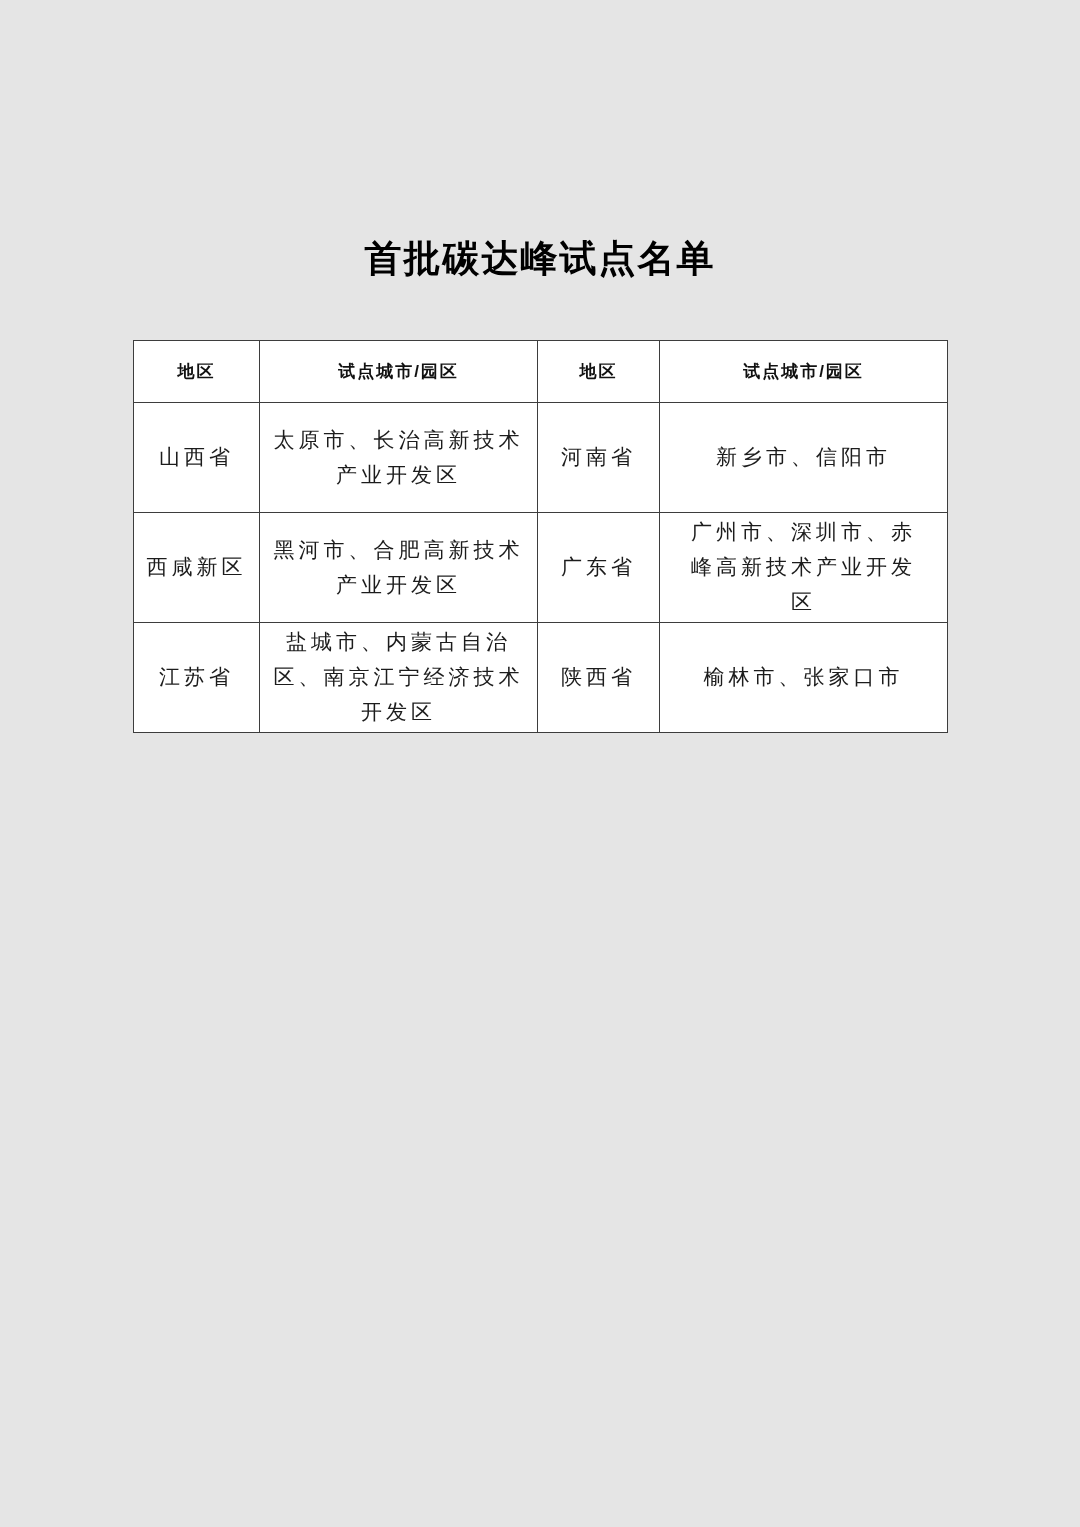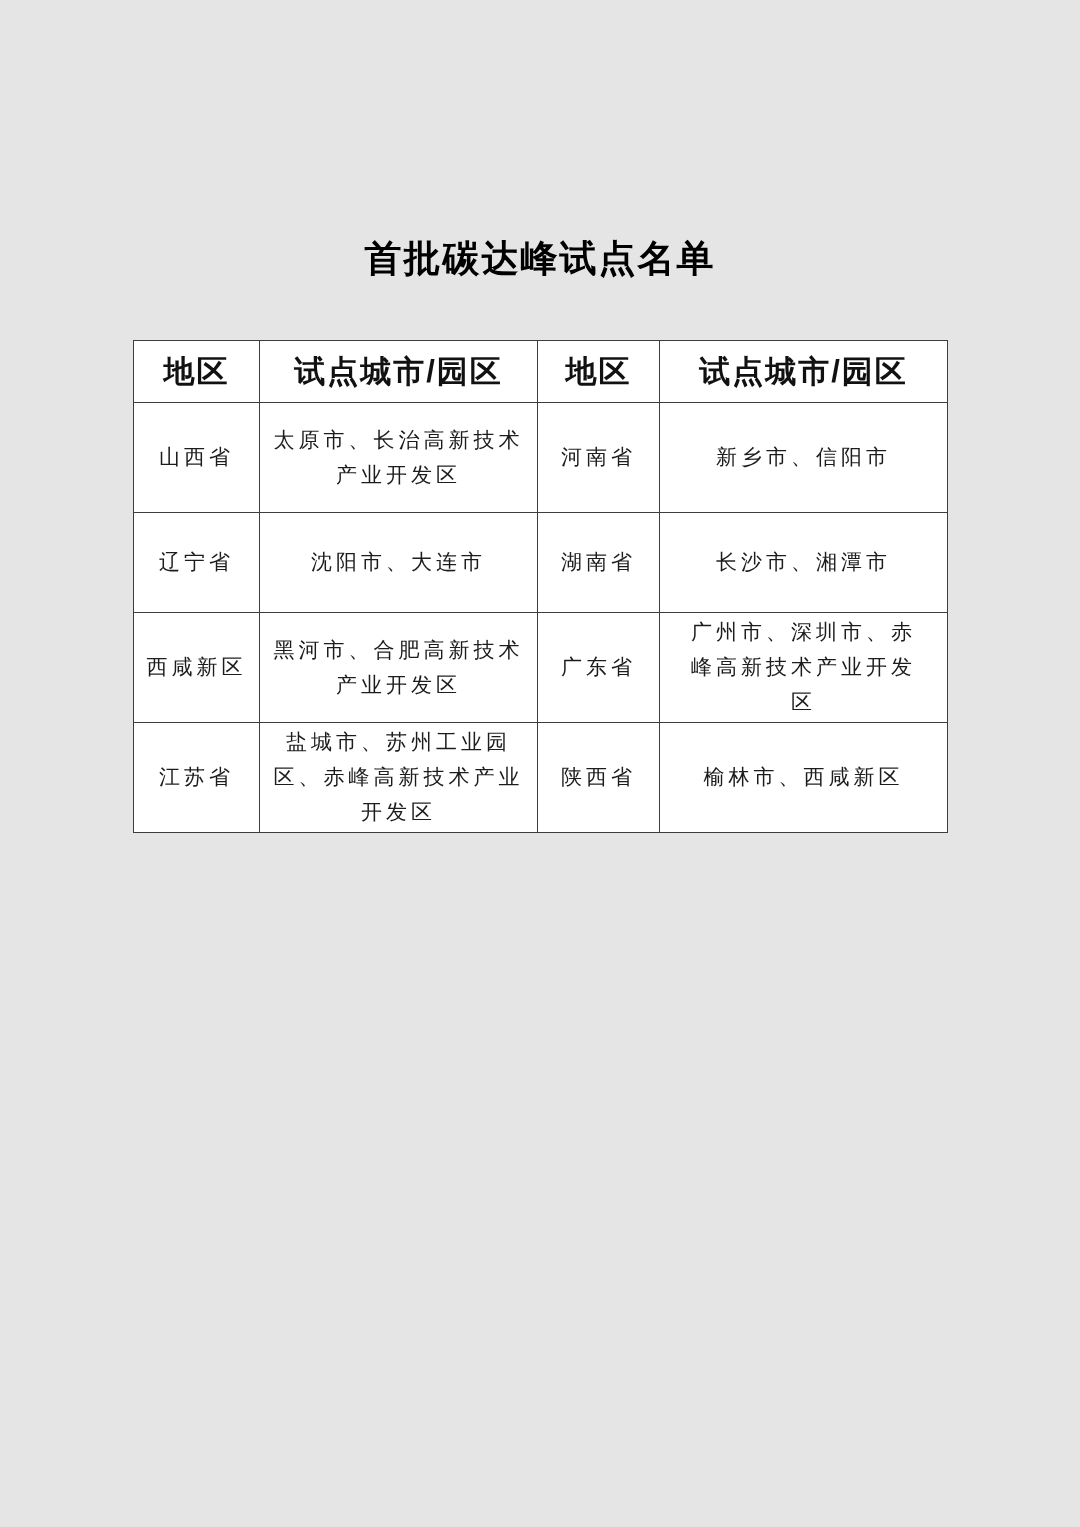--- a/index.html
+++ b/index.html
@@ -35,21 +35,21 @@
   }
   .pilot-table th, .pilot-table td {
     border: 1px solid #3d3d3d;
     text-align: center;
     vertical-align: middle;
     overflow: hidden;
   }
   .pilot-table th {
     font-family: "Liberation Sans", "DejaVu Sans", sans-serif;
     font-weight: bold;
-    font-size: 31px;
+    font-size: 17px;
     letter-spacing: 2px;
     height: 57px;
     color: #111111;
     padding: 2px 4px;
   }
   .pilot-table td {
     font-size: 21px;
     letter-spacing: 4px;
     line-height: 35px;
     color: #1c1c1c;
@@ -90,33 +90,27 @@
       </tr>
     </thead>
     <tbody>
       <tr>
         <td class="region-cell">山西省</td>
         <td class="pilot-cell-left">太原市、长治高新技术产业开发区</td>
         <td class="region-cell">河南省</td>
         <td class="pilot-cell-right">新乡市、信阳市</td>
       </tr>
       <tr>
-        <td class="region-cell">辽宁省</td>
-        <td class="pilot-cell-left">沈阳市、大连市</td>
-        <td class="region-cell">湖南省</td>
-        <td class="pilot-cell-right">长沙市、湘潭市</td>
-      </tr>
-      <tr>
         <td class="region-cell">西咸新区</td>
         <td class="pilot-cell-left">黑河市、合肥高新技术产业开发区</td>
         <td class="region-cell">广东省</td>
         <td class="pilot-cell-right">广州市、深圳市、赤峰高新技术产业开发区</td>
       </tr>
       <tr>
         <td class="region-cell">江苏省</td>
-        <td class="pilot-cell-left">盐城市、苏州工业园区、赤峰高新技术产业开发区</td>
+        <td class="pilot-cell-left">盐城市、内蒙古自治区、南京江宁经济技术开发区</td>
         <td class="region-cell">陕西省</td>
-        <td class="pilot-cell-right">榆林市、西咸新区</td>
+        <td class="pilot-cell-right">榆林市、张家口市</td>
       </tr>
     </tbody>
   </table>
 
 </div>
 
 </body></html>

